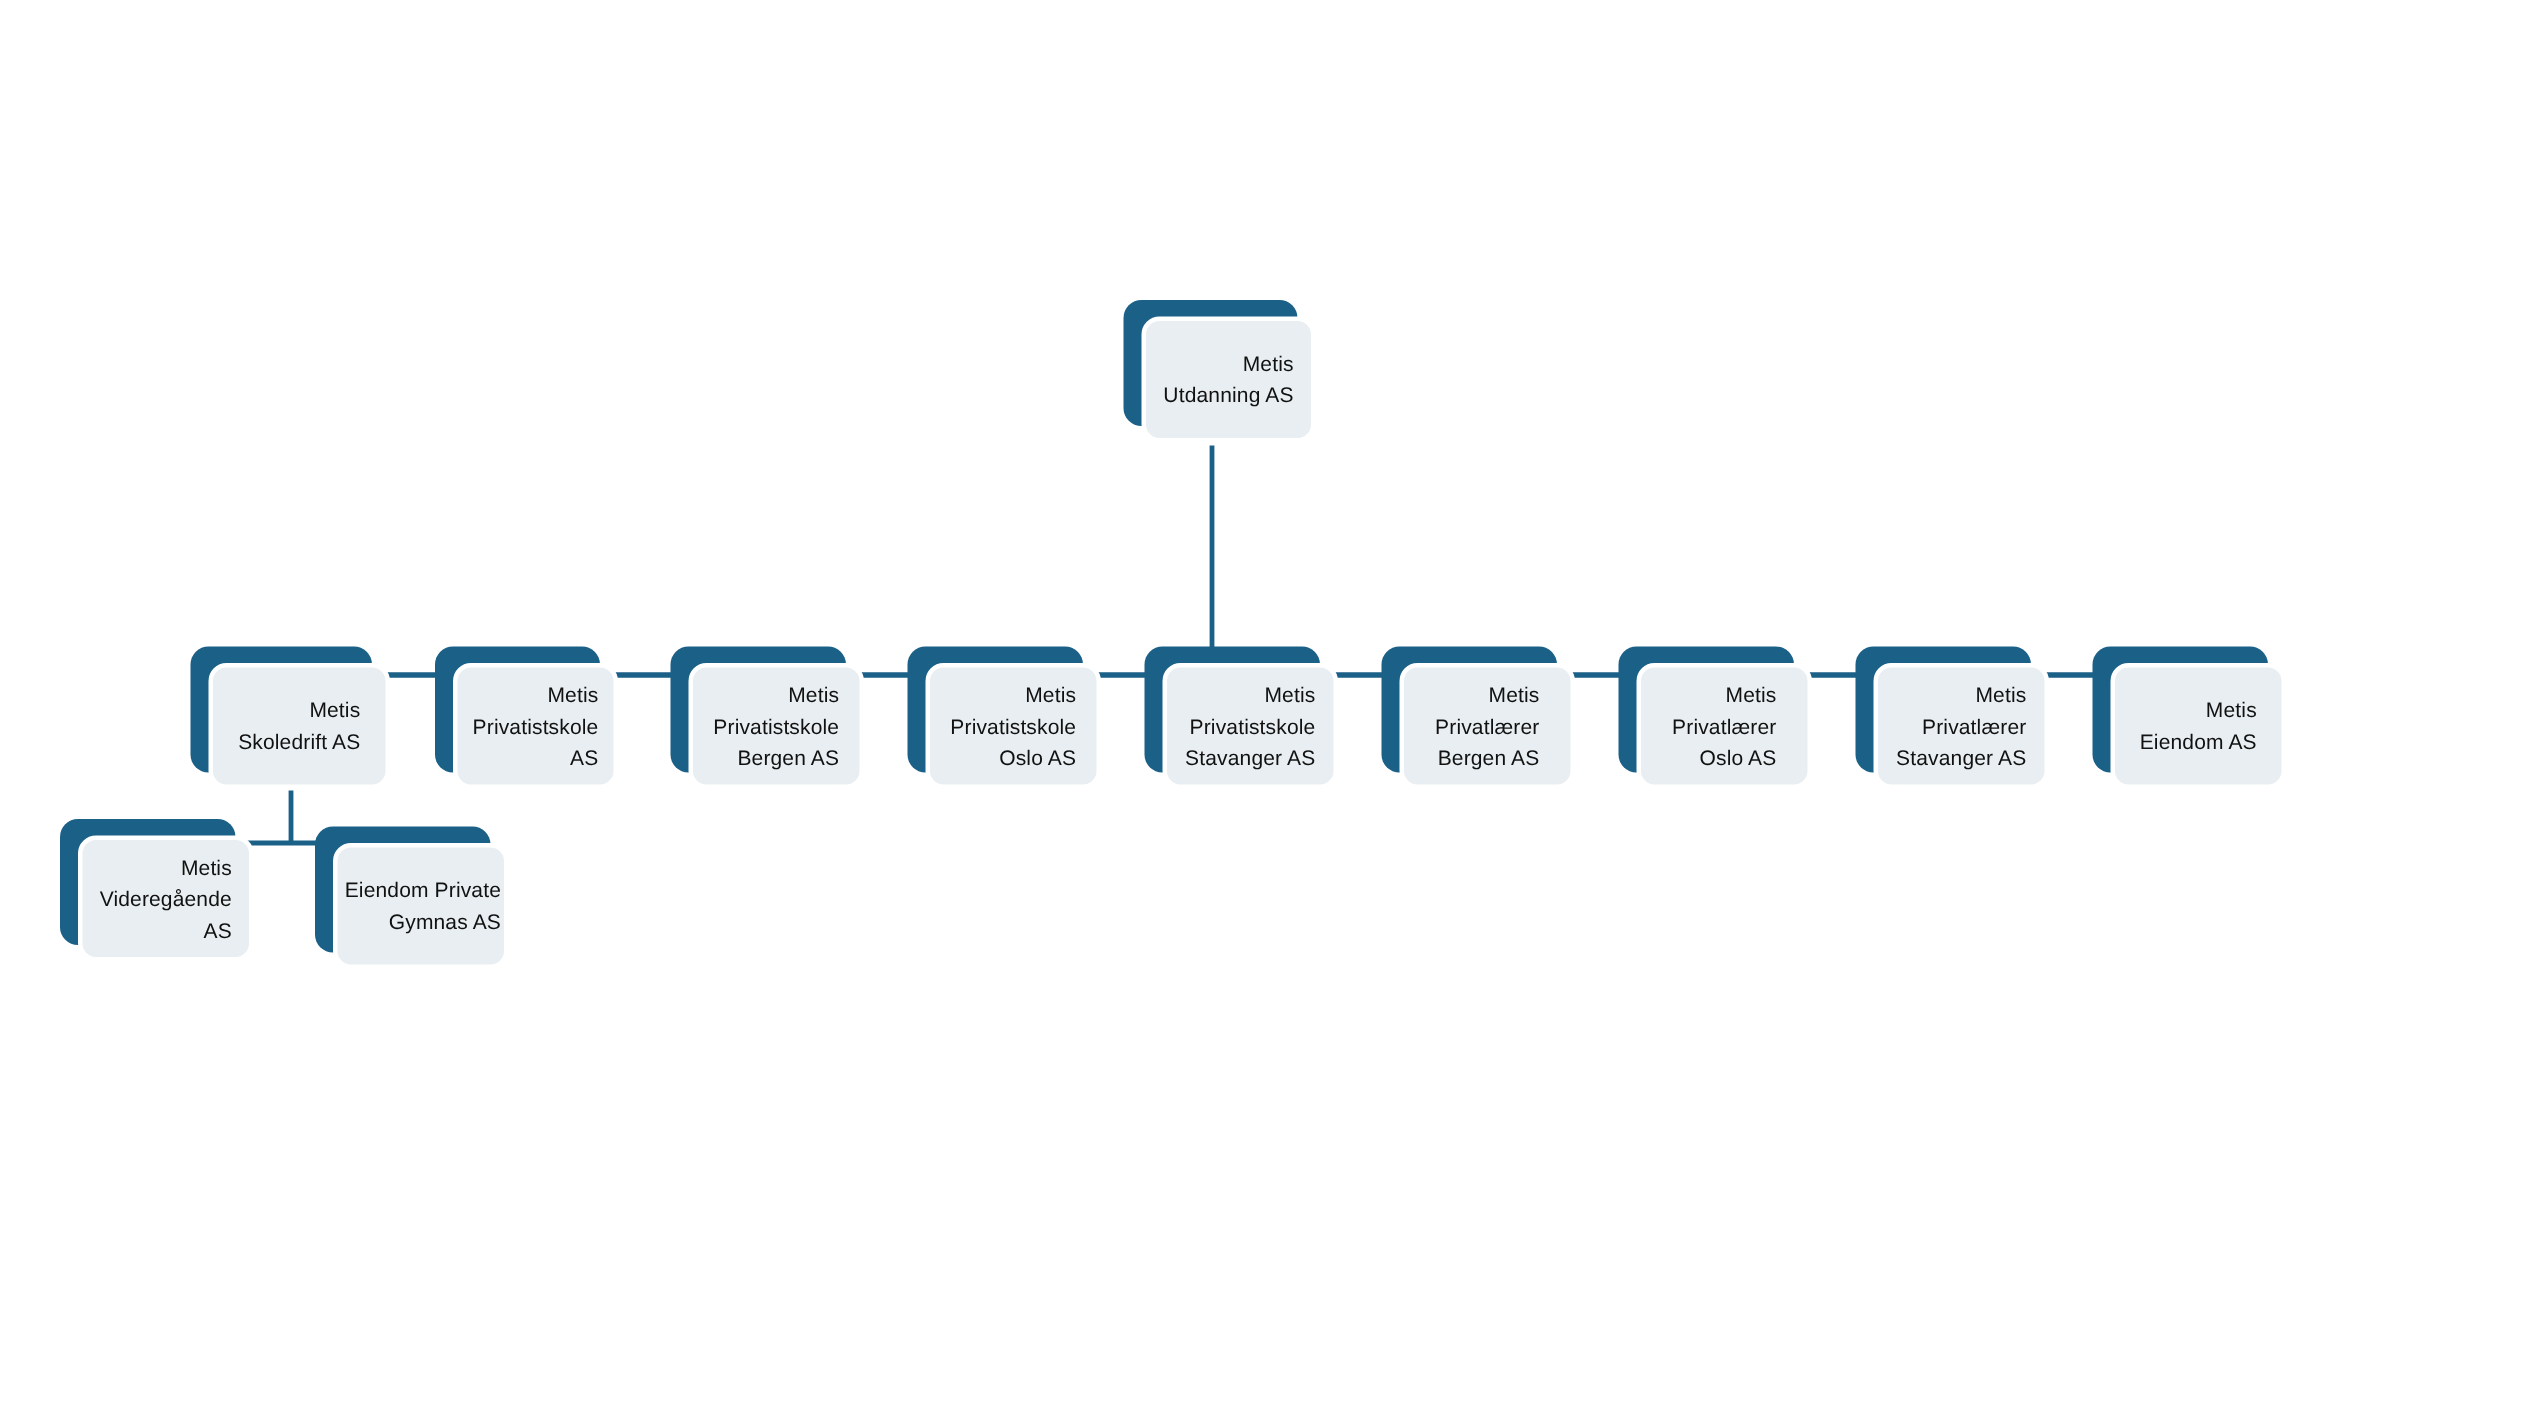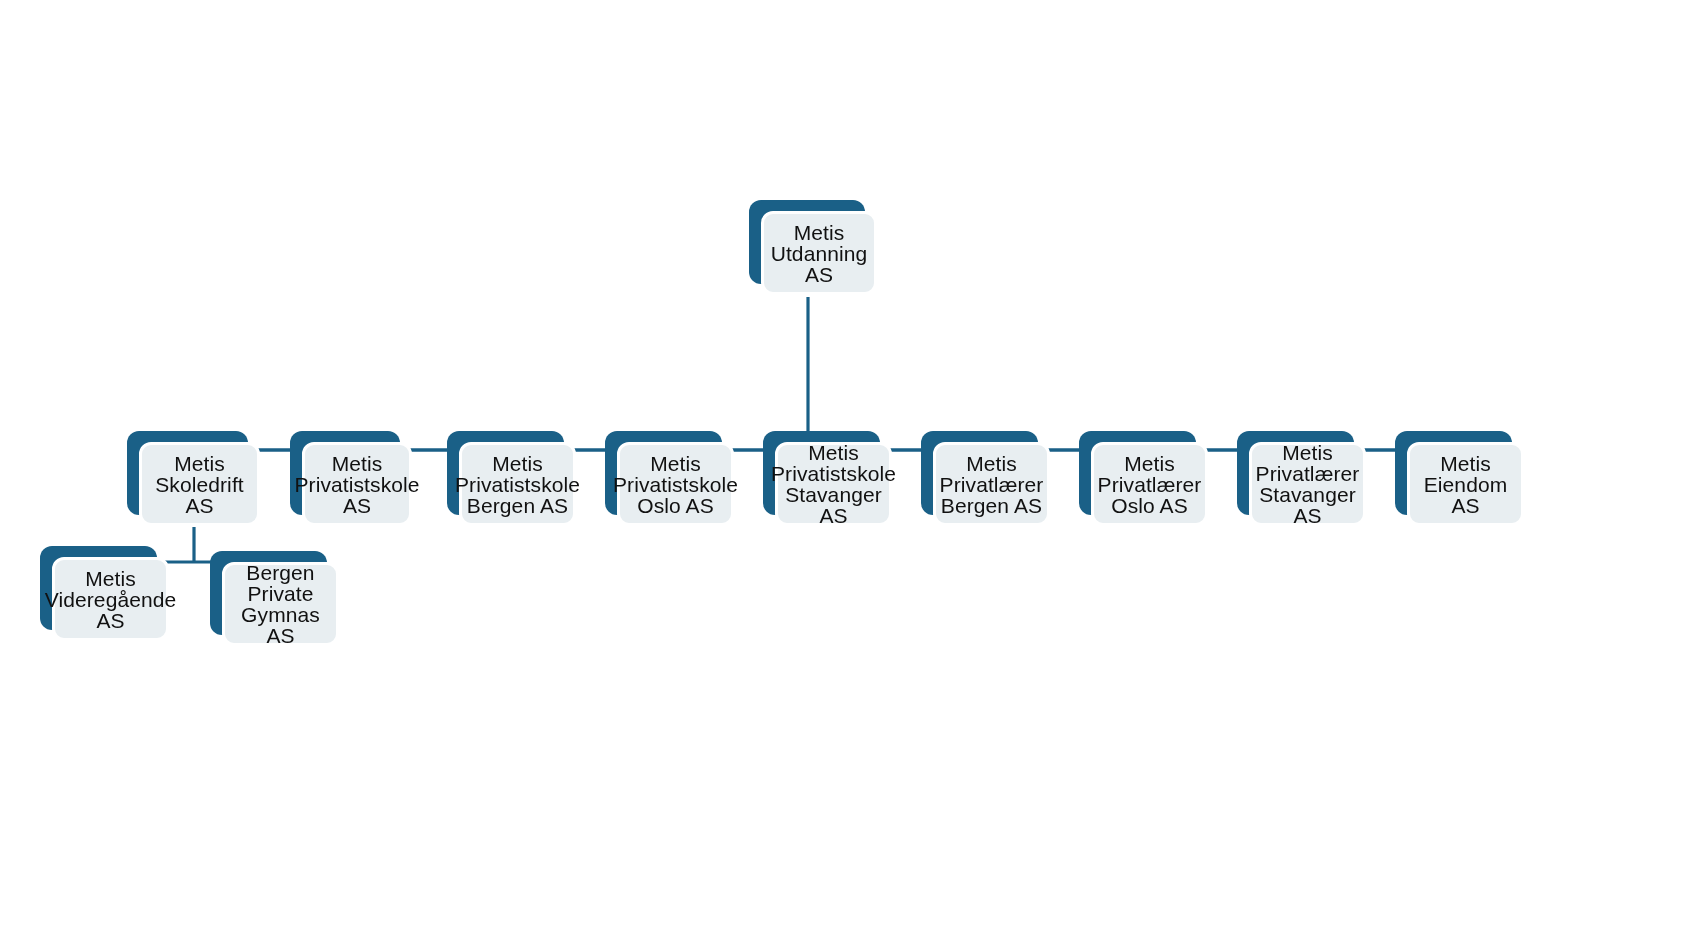--- a/index.html
+++ b/index.html
@@ -30,25 +30,26 @@
     width:100%;height:100%;
     background:var(--fill,#E8EEF1);
     border:3px solid #ffffff;
     border-radius:12px;
     box-sizing:border-box;
     display:flex;align-items:center;justify-content:center;
     text-align:center;
   }
   .node .label{
     color:#111111;
-    font-size:21px;
+    font-size:14px;
     line-height:21px;
     letter-spacing:0.1px;
     white-space:pre-line;
     padding:0 2px;
+    text-align:right;
   }
   .node.overflow .label{white-space:pre-line;width:132px;}
 </style>
 </head>
 <body style="background: rgb(255, 255, 255);">
 
 <div id="chart">
 
   <svg id="wires" viewBox="0 0 1687 952" width="1687" height="952" aria-hidden="true">
     <g fill="none" stroke="#1A6087" stroke-width="3.2" stroke-linecap="butt">
@@ -170,18 +171,18 @@
     <div class="card" style="background: rgb(232, 238, 241); border-color: rgb(255, 255, 255);">
       <span class="label" style="color: rgb(17, 17, 17);">Metis
 Videregående
 AS</span>
     </div>
   </div>
 
   <div class="node overflow" style="left:210px;top:551px;width:117px;height:84px;">
     <div class="shadow" style="background: rgb(26, 96, 135);"></div>
     <div class="card" style="background: rgb(232, 238, 241); border-color: rgb(255, 255, 255);">
-      <span class="label" style="color: rgb(17, 17, 17);">Bergen Private
+      <span class="label" style="color: rgb(17, 17, 17);">Eiendom Private
 Gymnas AS</span>
     </div>
   </div>
 
 </div>
 
 </body></html>

